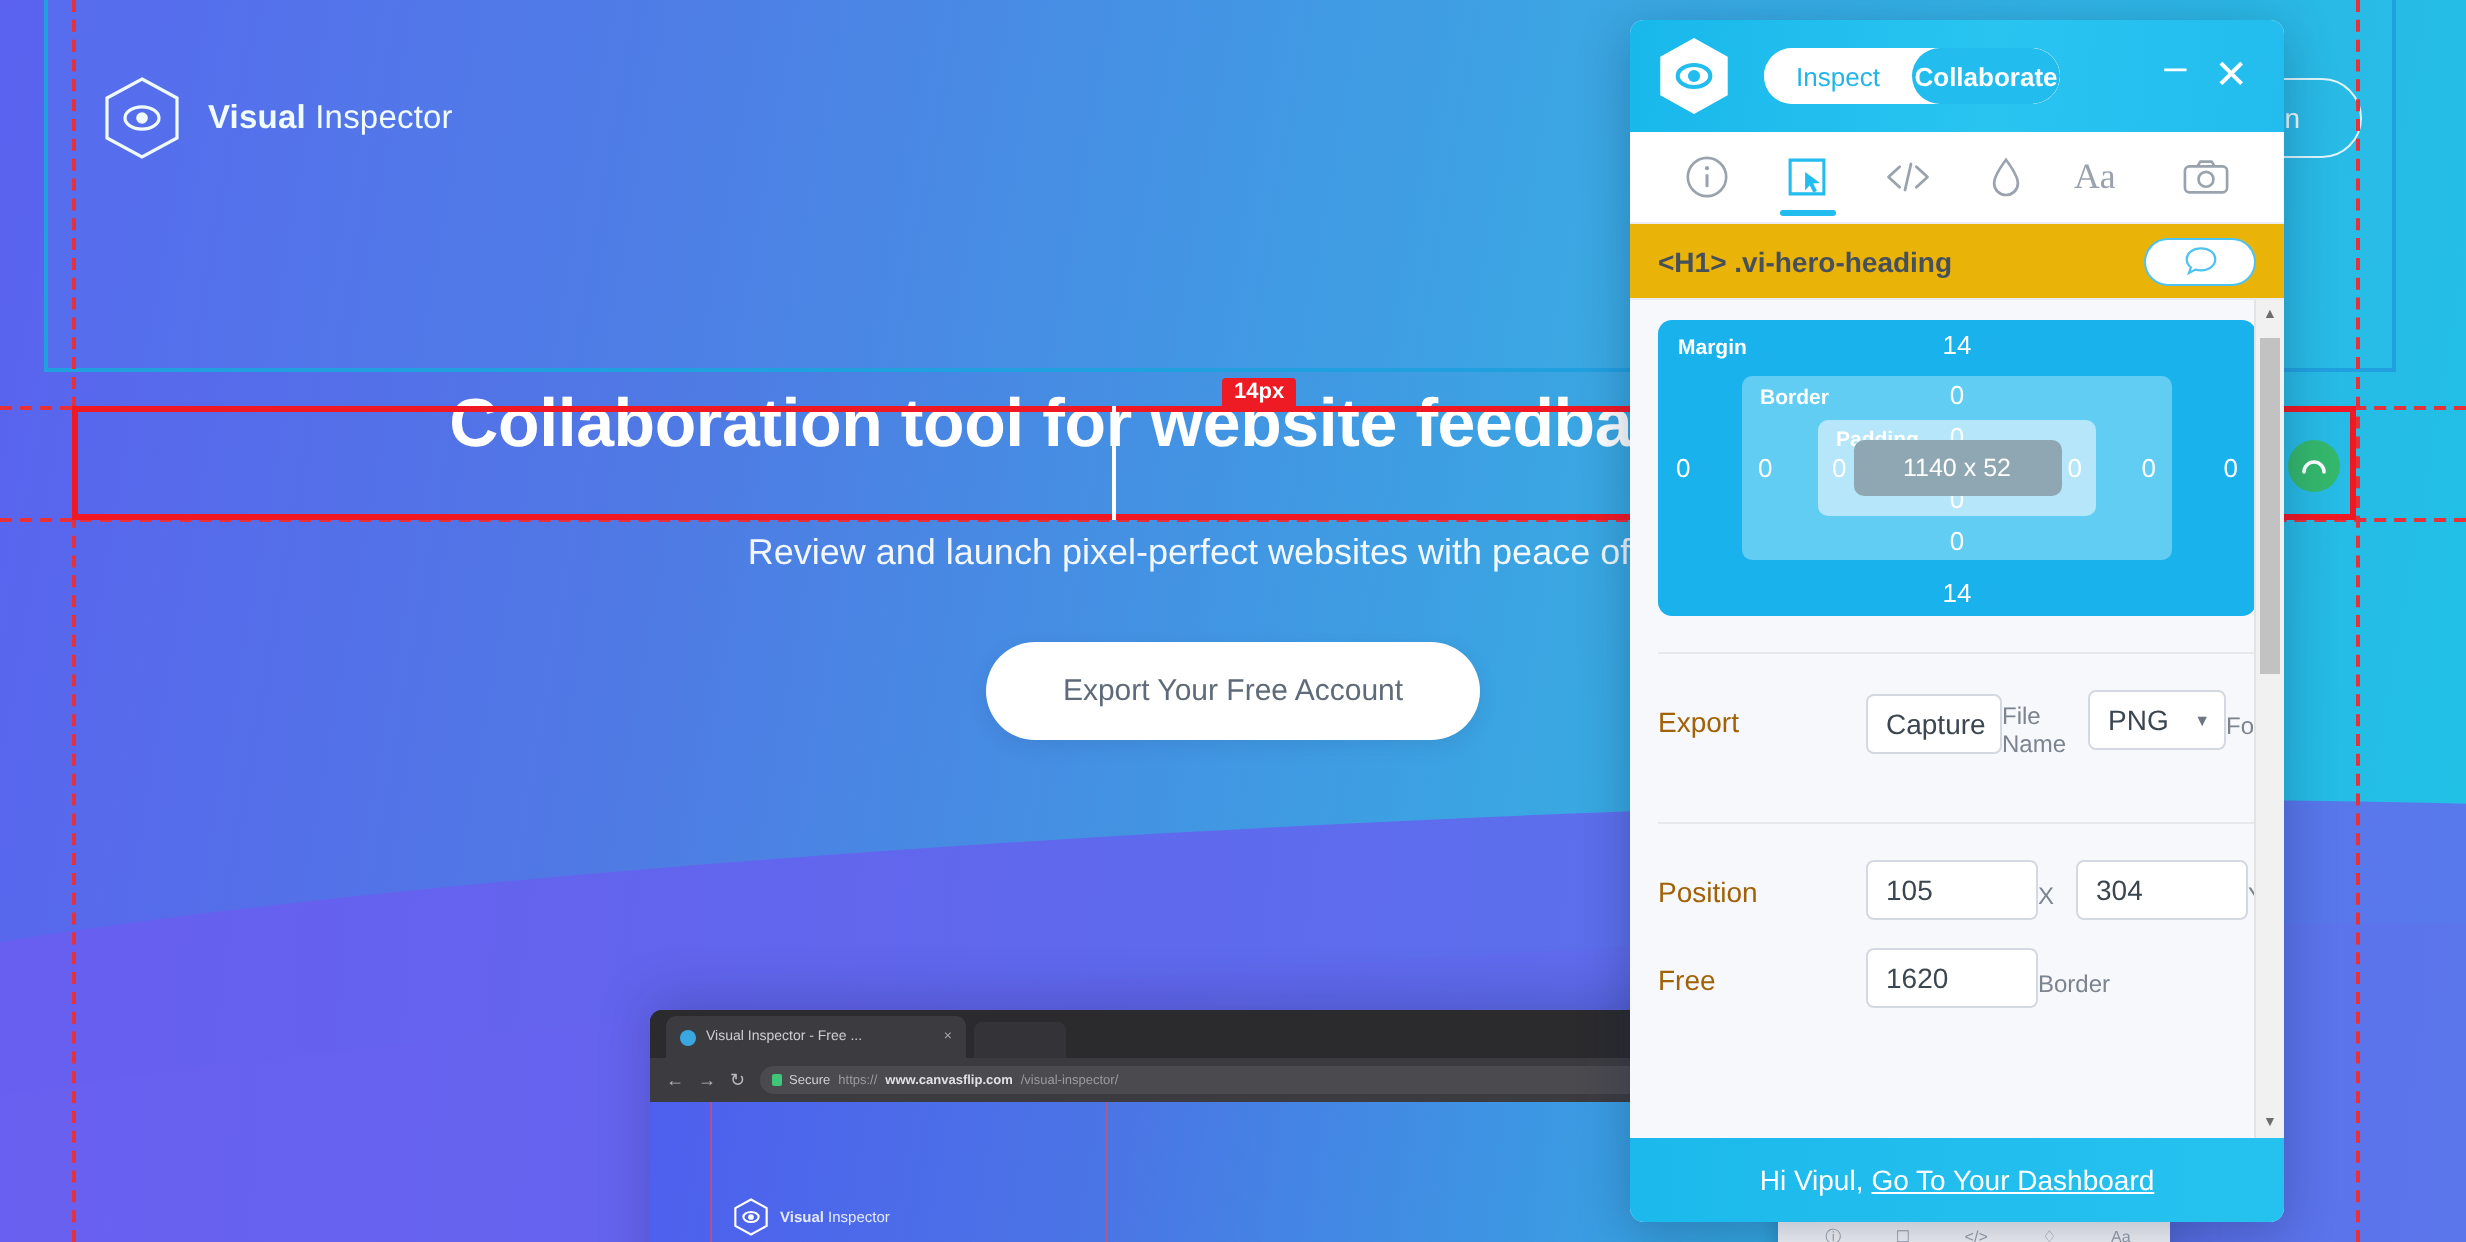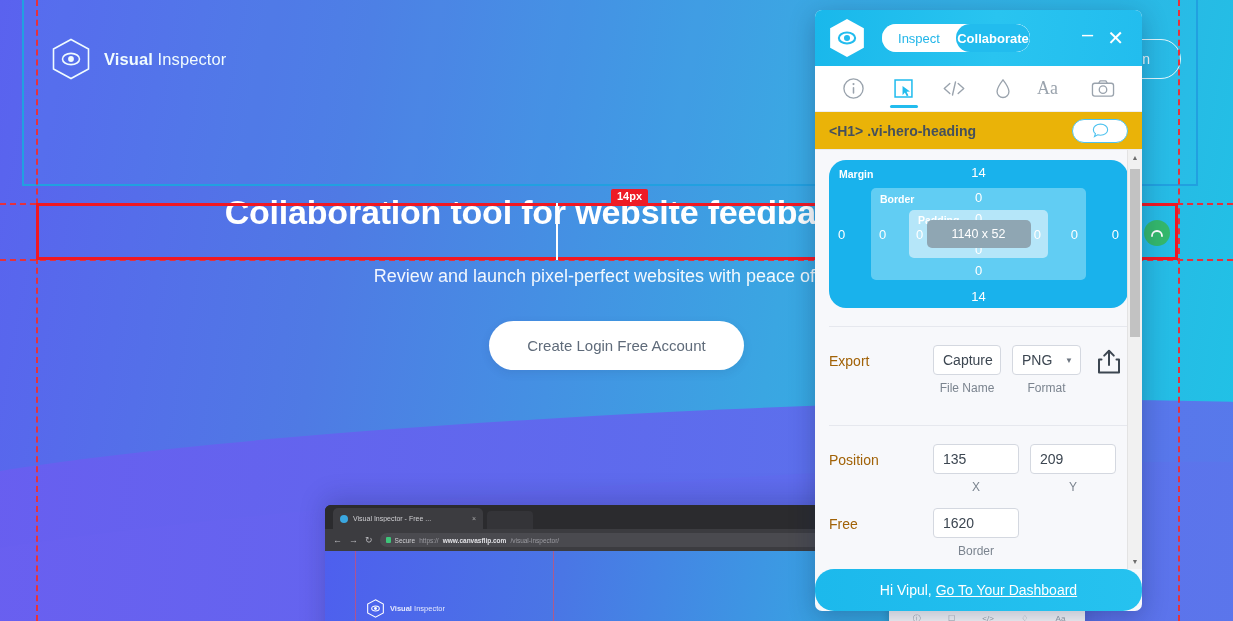--- a/index.html
+++ b/index.html
@@ -268,21 +268,21 @@
 
   .p-scrollarea {
     flex: 1 1 auto; position: relative; overflow: hidden;
     background: #f7f8fb;
   }
   .p-scrollinner { padding: 0 14px 0 14px; }
 
   
   .bm {
     margin-top: 10px;
-    background: #19b2ec; border-radius: 17px;
+    background: #19b2ec; border-radius: 7px;
     padding: 9px 0 9px;
     position: relative; color: #fff;
     height: 148px;
   }
   .bm-label { position: absolute; font-size: 10.5px; font-weight: 700; color: #fff; }
   .bm-border {
     position: absolute; left: 42px; right: 42px; top: 28px; bottom: 28px;
     background: #61cdf3; border-radius: 5px;
   }
   .bm-padding {
@@ -300,21 +300,21 @@
   .p-divider { height: 1px; background: #e6e8ee; margin: 12px 0 0; }
 
   .p-fieldrow {
     display: flex; align-items: flex-start;
     padding: 18px 0 0 0;
   }
   .p-fieldrow .p-rowlabel {
     width: 104px; flex: 0 0 auto;
     font-size: 14px; color: #a16207; padding-top: 8px;
   }
-  .p-inputgroup { display: flex; flex-direction: column; align-items: center; margin-right: 11px; }
+  .p-inputgroup { display: flex; flex-direction: row; align-items: center; margin-right: 11px; }
   .p-input {
     height: 30px; border: 1px solid #d4d8e0; border-radius: 4px;
     background: #fff; font-size: 14px; color: #3c4651;
     padding: 0 9px; font-family: "Liberation Sans", sans-serif;
     display: flex; align-items: center;
   }
   .p-input.w-name { width: 68px; }
   .p-input.w-num  { width: 86px; }
   .p-select {
     height: 30px; width: 69px; border: 1px solid #d4d8e0; border-radius: 4px;
@@ -339,21 +339,21 @@
   .p-sb-arrow.down { bottom: 0; }
   .p-sb-thumb {
     position: absolute; left: 2px; right: 2px; top: 19px; height: 168px;
     background: #c2c2c2; border-radius: 0;
   }
 
   .p-footer {
     flex: 0 0 auto; height: 42px;
     background: linear-gradient(90deg,#1cb9ec,#26c2ef);
     display: flex; align-items: center; justify-content: center;
-    color: #fff; font-size: 14px; border-radius: 19px;
+    color: #fff; font-size: 14px;
   }
   .p-footer a {
     color: #fff; text-decoration: underline; margin-left: 4px;
   }
 </style>
 </head>
 <body>
 
 <div id="page">
   <div id="page-wave2"></div>
@@ -369,21 +369,21 @@
         </svg>
       </div>
       <div class="brand-name"><b>Visual</b><span> Inspector</span></div>
     </div>
     <button class="nav-login">Login</button>
   </div>
 
   <div id="hero">
     <h1 id="hero-heading">Collaboration tool for website feedback and fixes</h1>
     <p id="hero-sub">Review and launch pixel-perfect websites with peace of mind</p>
-    <button id="hero-cta">Create Login Free Account</button>
+    <button id="hero-cta">Export Your Free Account</button>
   </div>
 
   <div id="mockup">
     <div class="mk-tabbar">
       <div class="mk-tab">
         <span class="mk-tab-dot"></span>
         <span class="mk-tab-title">Visual Inspector - Free ...</span>
         <span class="mk-tab-x">×</span>
       </div>
       <div class="mk-tab-ghost"></div>
@@ -578,25 +578,25 @@
             <path d="M5.5 11.5 L3 11.5 L3 24.5 L23 24.5 L23 11.5 L20.5 11.5" fill="none" stroke="#3c4651" stroke-width="2" stroke-linecap="round" stroke-linejoin="round"></path>
           </svg>
         </div>
       </div>
 
       <div class="p-divider" style="margin-top:30px"></div>
 
       <div class="p-fieldrow">
         <div class="p-rowlabel">Position</div>
         <div class="p-inputgroup">
-          <div class="p-input w-num">135</div>
+          <div class="p-input w-num">105</div>
           <div class="p-sublabel">X</div>
         </div>
         <div class="p-inputgroup">
-          <div class="p-input w-num">209</div>
+          <div class="p-input w-num">304</div>
           <div class="p-sublabel">Y</div>
         </div>
       </div>
 
       <div class="p-fieldrow" style="padding-top:14px">
         <div class="p-rowlabel">Free</div>
         <div class="p-inputgroup">
           <div class="p-input w-num">1620</div>
           <div class="p-sublabel">Border</div>
         </div>

